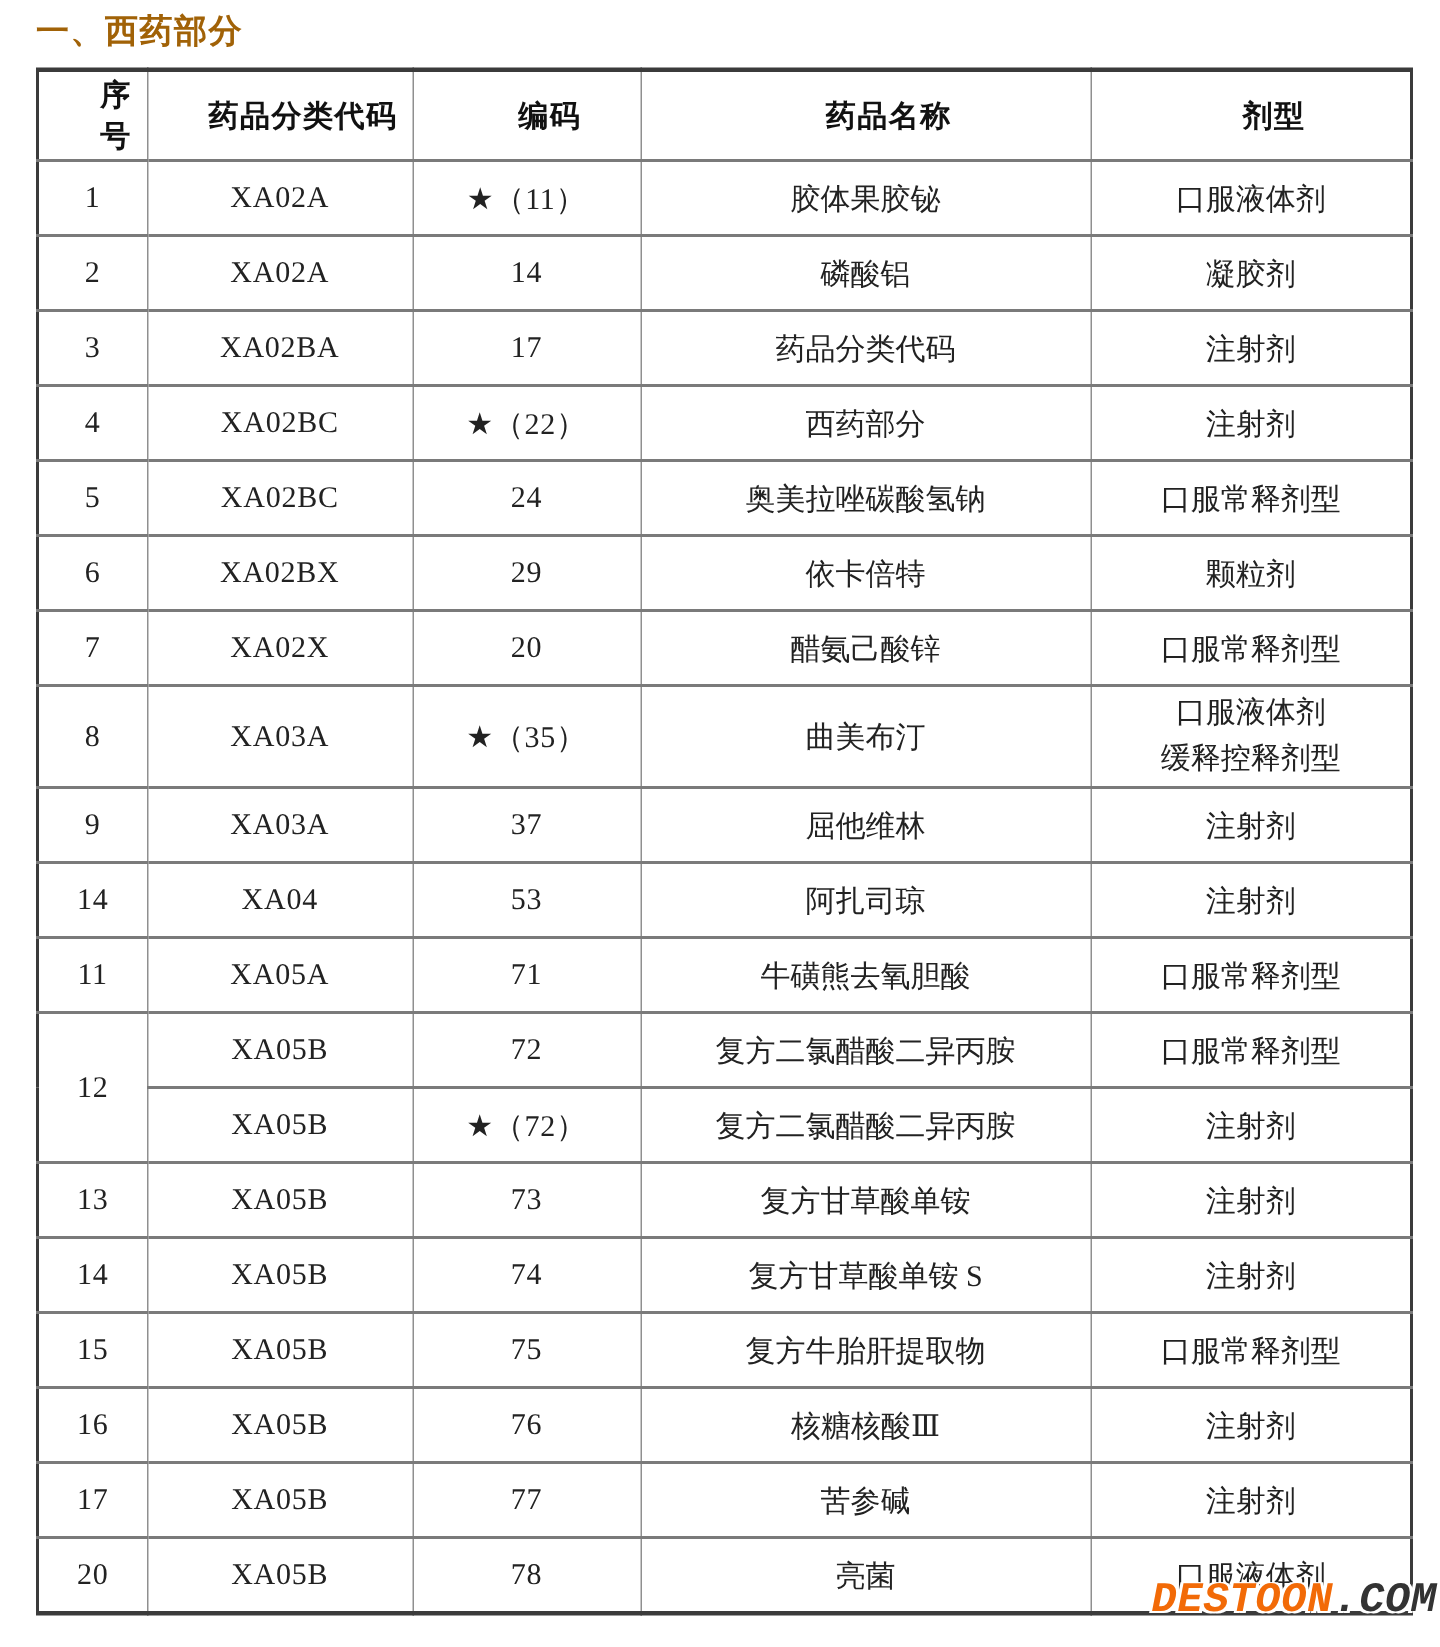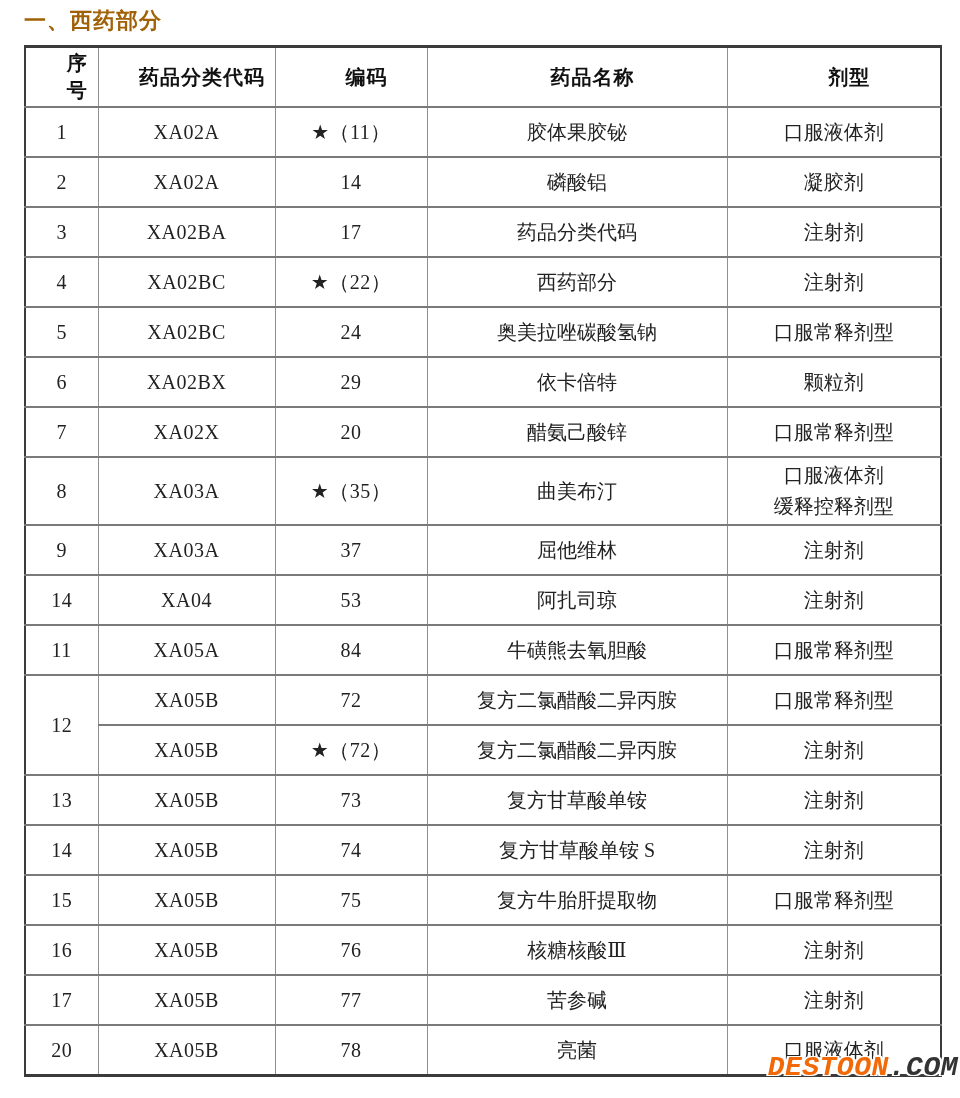--- a/index.html
+++ b/index.html
@@ -177,21 +177,21 @@
         <tr>
           <td class="cell-no">14</td>
           <td class="cell-class-code">XA04</td>
           <td class="cell-code">53</td>
           <td class="cell-name">阿扎司琼</td>
           <td class="cell-form">注射剂</td>
         </tr>
         <tr>
           <td class="cell-no">11</td>
           <td class="cell-class-code">XA05A</td>
-          <td class="cell-code">84</td>
+          <td class="cell-code">71</td>
           <td class="cell-name">牛磺熊去氧胆酸</td>
           <td class="cell-form">口服常释剂型</td>
         </tr>
         <tr>
           <td class="cell-no" rowspan="2">12</td>
           <td class="cell-class-code">XA05B</td>
           <td class="cell-code">72</td>
           <td class="cell-name">复方二氯醋酸二异丙胺</td>
           <td class="cell-form">口服常释剂型</td>
         </tr>

